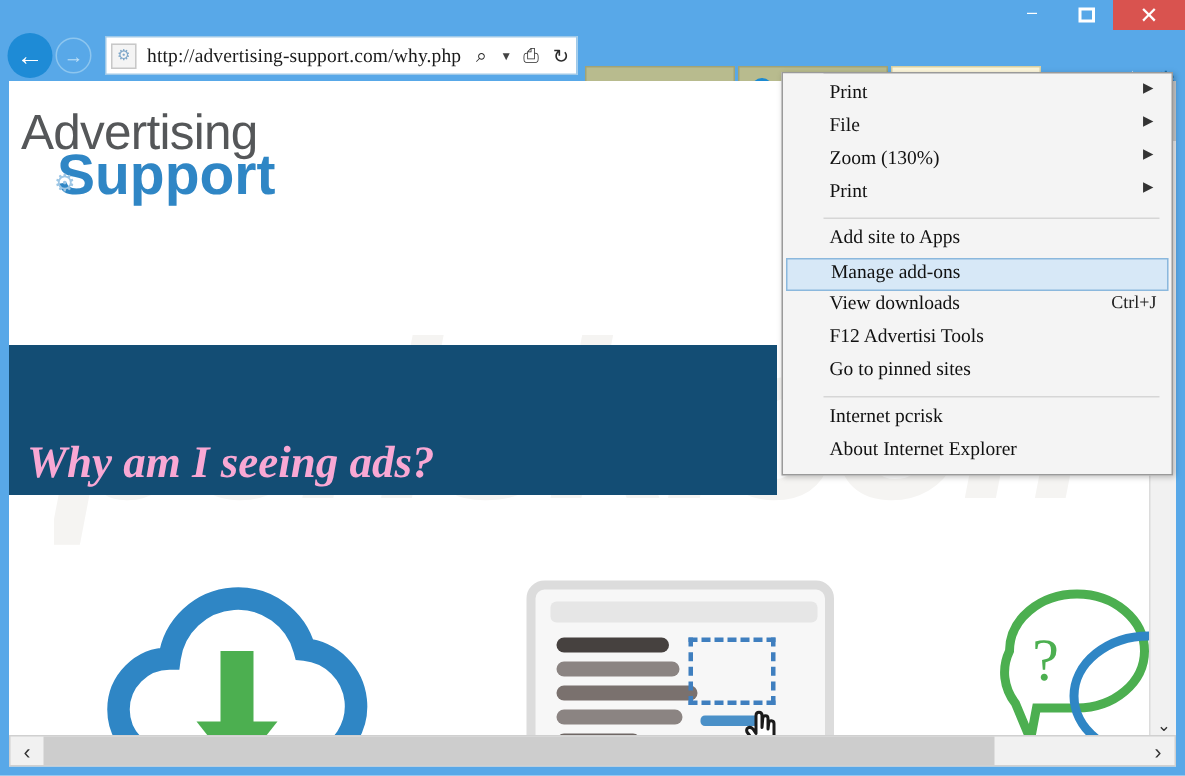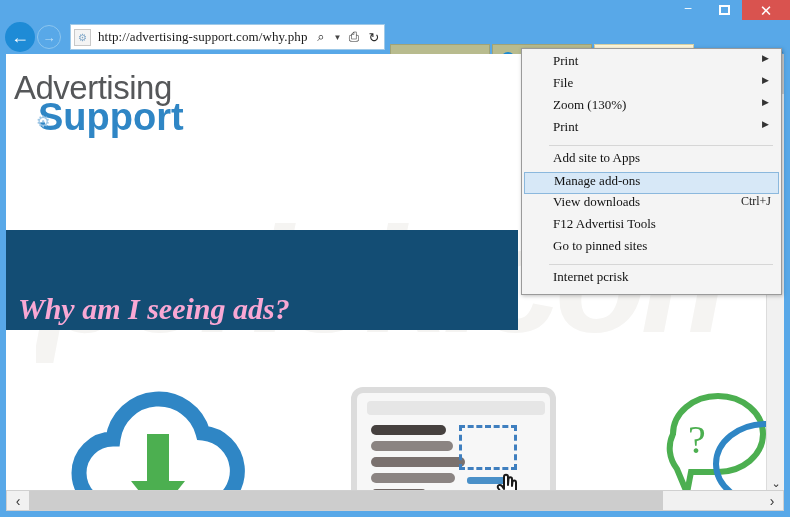--- a/index.html
+++ b/index.html
@@ -294,16 +294,19 @@
         <div class="mitem">
           <span>F12 Advertisi Tools</span>
         </div>
         <div class="mitem">
           <span>Go to pinned sites</span>
         </div>
         <div class="msep"></div>
         <div class="mitem">
           <span>Internet pcrisk</span>
         </div>
+        <div class="mitem">
+          <span>About Internet Explorer</span>
+        </div>
       </div>
   </div>
 
 </div>
 
 </body></html>

